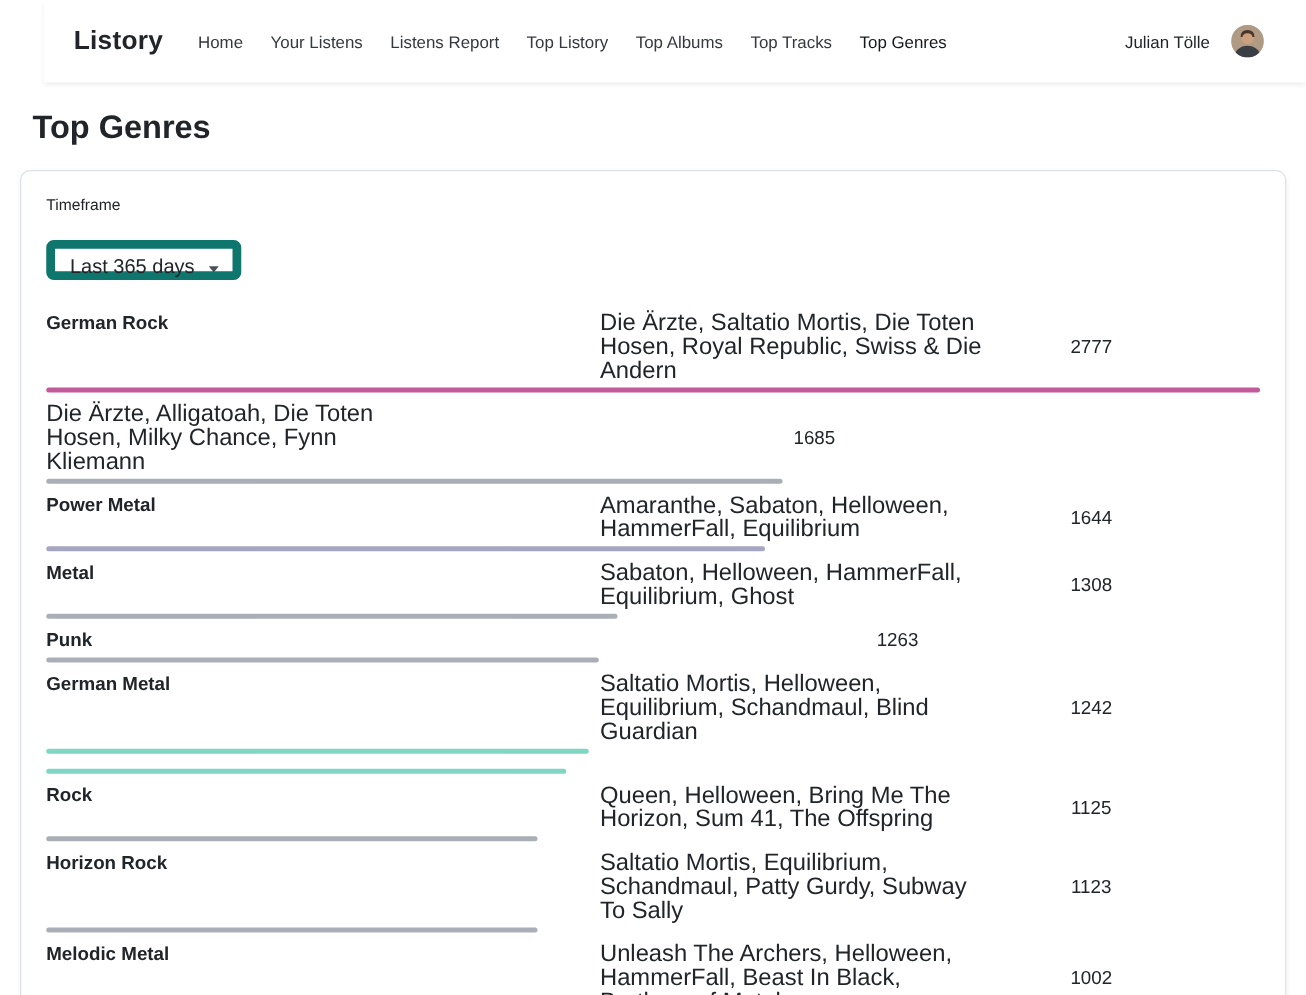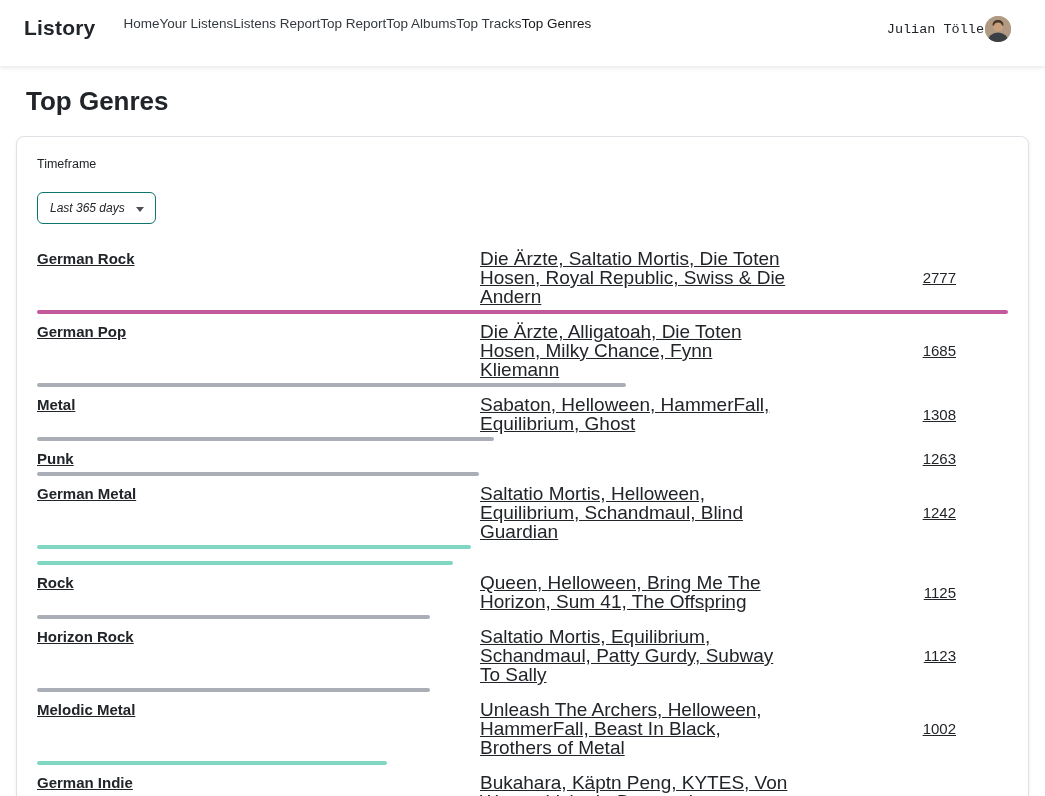--- a/index.html
+++ b/index.html
@@ -6,50 +6,50 @@
   html, body {
     width: 1045px; height: 796px; overflow: hidden;
     background: #ffffff;
     font-family: "Liberation Sans", "DejaVu Sans", sans-serif;
     color: #212529;
   }
   
   .navbar {
     height: 66px;
     display: flex;
-    align-items: flex-start;
+    align-items: center;
     padding: 16px 24px;
     background: #ffffff;
     box-shadow: 0 2px 4px rgba(0,0,0,0.09);
     position: relative;
     z-index: 5;
+    margin-left: 35px;
   }
   .brand {
     font-size: 21px;
     font-weight: 700;
     color: #212529;
     text-decoration: none;
     margin-right: 28px;
     letter-spacing: .2px;
     cursor: pointer;
   }
-  .nav { display: flex; align-items: center; flex: 1; }
+  .nav { display: flex; align-items: center; gap: 22px; flex: 1; }
   .nav-link {
     font-size: 13.5px;
     color: #34393e;
     text-decoration: none;
     cursor: pointer;
     white-space: nowrap;
   }
   .nav-link.active { color: #16191c; }
   .user {
-    display: flex; align-items: center; gap: 1px;
+    display: flex; align-items: center; gap: 17px;
     cursor: pointer;
     margin-right: 10px;
-    font-family: Liberation Mono, monospace;
   }
   .user-name { font-size: 13.5px; color: #212529; }
   .avatar {
     width: 26px; height: 26px; border-radius: 50%;
     overflow: hidden; display: inline-block; flex: none;
     background: #b9a58f;
   }
   .avatar svg { display: block; width: 100%; height: 100%; }
   
   main { padding: 0 16px; }
@@ -69,76 +69,75 @@
     padding: 20px;
     min-height: 760px;
   }
   .tf-label { font-size: 12.5px; color: #212529; margin-bottom: 21px; }
   .tf-select {
     display: inline-block;
     position: relative;
     height: 32px;
     line-height: 30px;
     padding: 0 30px 0 12px;
-    font-size: 12px;
-    color: #212529;
-    border: 1px solid #0f766e;
+    font-size: 16px;
+    color: #212529;
+    border: 7px solid #0f766e;
     border-radius: 6px;
     background: #ffffff;
     cursor: pointer;
     user-select: none;
-    font-style: italic;
   }
   .caret {
     position: absolute;
     right: 11px; top: 14px;
     width: 0; height: 0;
     border-left: 4px solid transparent;
     border-right: 4px solid transparent;
     border-top: 5px solid #495057;
   }
   
   .genre-list { margin-top: 17px; }
   .genre-row { padding-top: 8px; }
-  .row-main { display: flex; align-items: stretch; text-decoration: underline; }
+  .row-main { display: flex; align-items: stretch; }
   .genre-name {
     width: 443px; flex: none;
     font-size: 15px; line-height: 19px;
     font-weight: 600;
     padding-right: 16px;
   }
   .genre-artists {
     width: 310px; flex: none;
     font-size: 19px; line-height: 19px;
     color: #212529;
   }
   .genre-count {
     flex: 1;
     align-self: center;
-    text-align: right;
+    text-align: center;
     padding-right: 52px;
     font-size: 15px;
     color: #212529;
   }
   .genre-bar {
     height: 4px;
     border-radius: 2px;
     margin-top: 4px;
   }
 </style>
 </head>
 <body>
 
 <header class="navbar">
   <a class="brand">Listory</a>
   <nav class="nav">
     <a class="nav-link">Home</a>
     <a class="nav-link">Your Listens</a>
     <a class="nav-link">Listens Report</a>
-    <a class="nav-link">Top Report</a>
+    <a class="nav-link">Top Listory</a>
     <a class="nav-link">Top Albums</a>
     <a class="nav-link">Top Tracks</a>
     <a class="nav-link active">Top Genres</a>
   </nav>
   <div class="user">
     <span class="user-name">Julian Tölle</span>
     <span class="avatar">
       <svg viewBox="0 0 26 26" xmlns="http://www.w3.org/2000/svg">
         <rect width="26" height="26" fill="#b09a84"></rect>
         <circle cx="13" cy="10.5" r="5" fill="#caa07e"></circle>
@@ -162,27 +161,34 @@
     <div class="row-main">
       <div class="genre-name">German Rock</div>
       <div class="genre-artists">Die Ärzte, Saltatio Mortis, Die Toten Hosen, Royal Republic, Swiss &amp; Die Andern</div>
       <div class="genre-count">2777</div>
     </div>
     <div class="genre-bar" style="width: 100%; background: rgb(194, 89, 155);"></div>
   </div>
 
   <div class="genre-row">
     <div class="row-main">
-      <div class="genre-name">German Pop</div>
       <div class="genre-artists">Die Ärzte, Alligatoah, Die Toten Hosen, Milky Chance, Fynn Kliemann</div>
       <div class="genre-count">1685</div>
     </div>
     <div class="genre-bar" style="width: 60.68%; background: rgb(169, 174, 183);"></div>
   </div>
 
+  <div class="genre-row">
+    <div class="row-main">
+      <div class="genre-name">Power Metal</div>
+      <div class="genre-artists">Amaranthe, Sabaton, Helloween, HammerFall, Equilibrium</div>
+      <div class="genre-count">1644</div>
+    </div>
+    <div class="genre-bar" style="width: 59.2%; background: rgb(167, 166, 194);"></div>
+  </div>
 
   <div class="genre-row">
     <div class="row-main">
       <div class="genre-name">Metal</div>
       <div class="genre-artists">Sabaton, Helloween, HammerFall, Equilibrium, Ghost</div>
       <div class="genre-count">1308</div>
     </div>
     <div class="genre-bar" style="width: 47.1%; background: rgb(169, 174, 183);"></div>
   </div>
 

